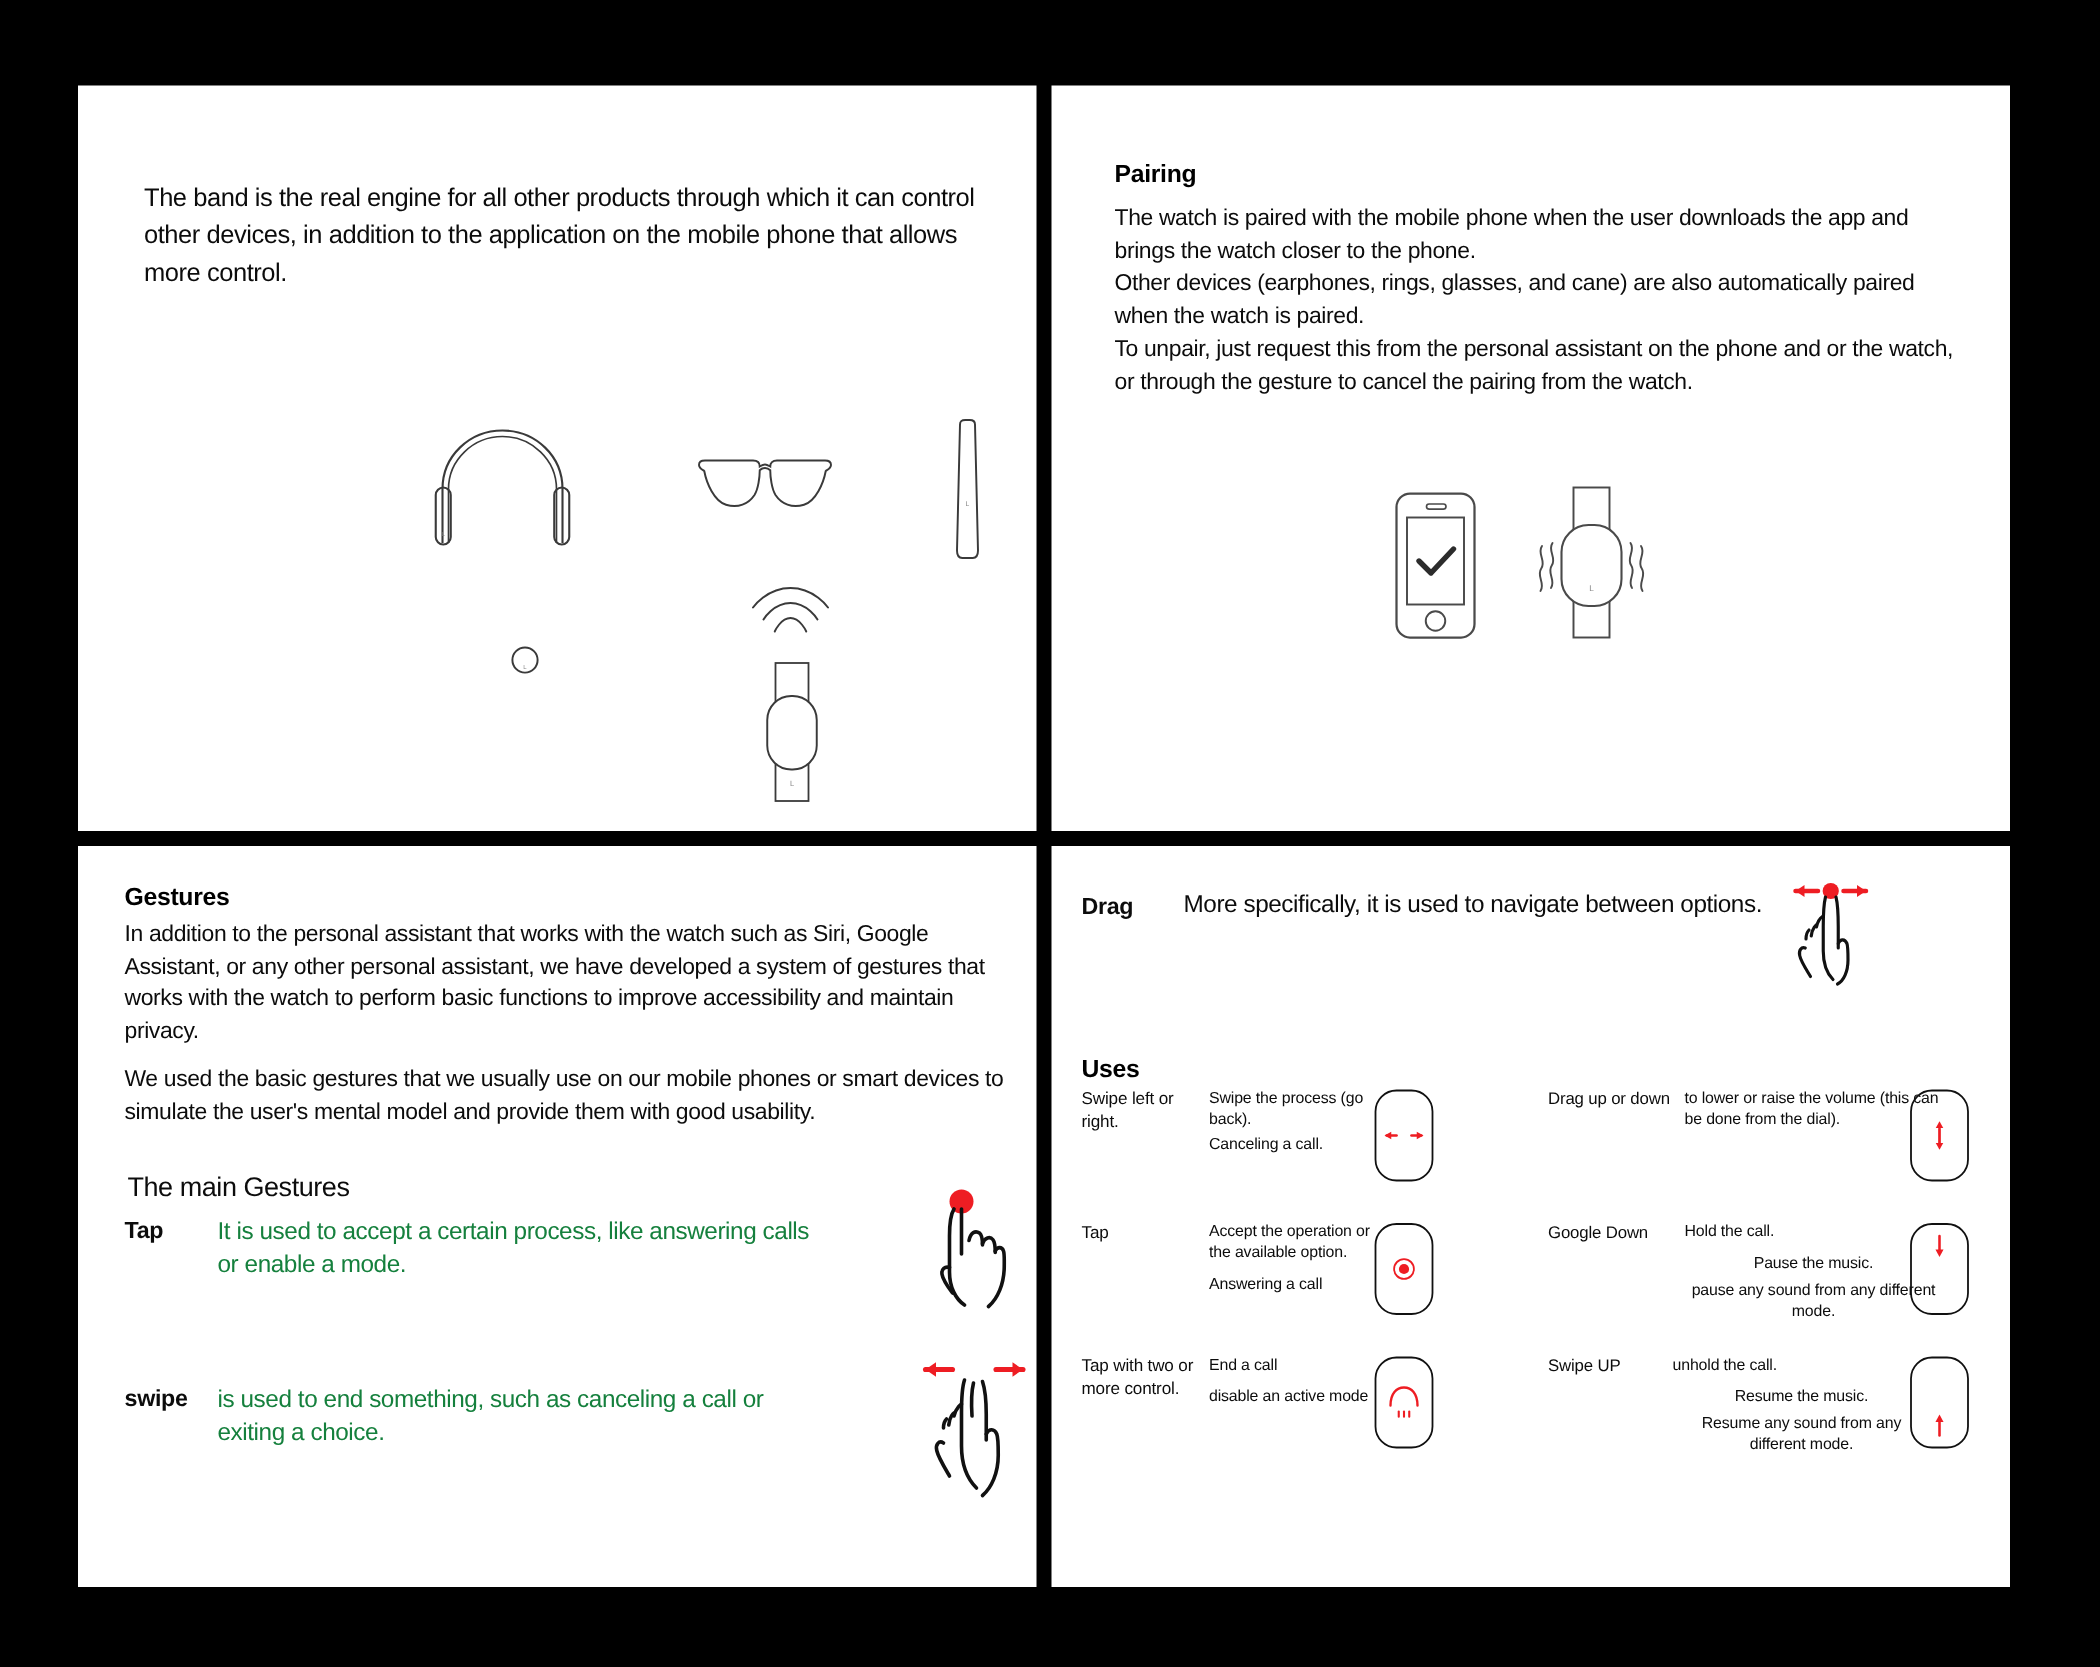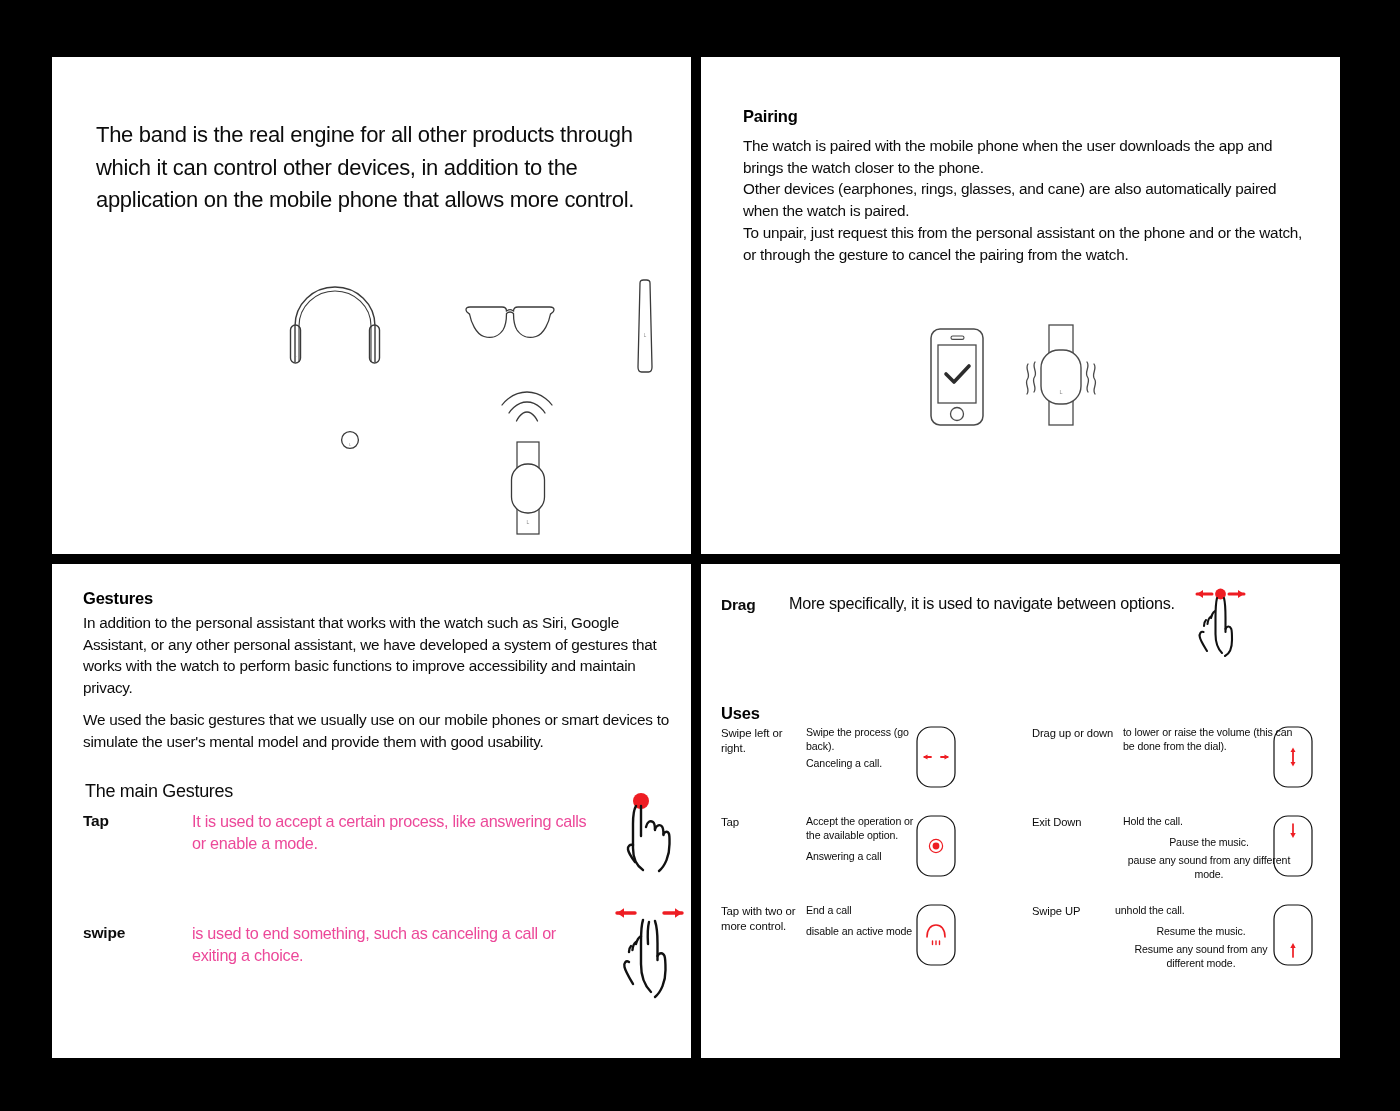--- a/index.html
+++ b/index.html
@@ -33,21 +33,21 @@
     letter-spacing: -0.2px;
   }
   .body-text {
     font-size: 15.3px;
     line-height: 1.42;
     color: #0c0c0c;
     letter-spacing: -0.25px;
   }
   .body-text p + p { margin-top: 10px; }
   .intro-text {
-    font-size: 22px;
+    font-size: 17px;
     line-height: 1.48;
     color: #0c0c0c;
     letter-spacing: -0.3px;
   }
 
   
   #products-intro { position: absolute; left: 44px; top: 62px; width: 570px; }
   #products-figure { position: absolute; left: 0; top: 160px; width: 639px; height: 330px; }
 
   
@@ -65,23 +65,22 @@
   .gesture-row { position: absolute; left: 31px; width: 600px; }
   #gesture-row-tap   { top: 246px; }
   #gesture-row-swipe { top: 358px; }
   .gesture-row .g-term {
     position: absolute; left: 0; top: 2px;
     font-size: 15.5px; font-weight: bold; color: #0c0c0c;
     letter-spacing: -0.2px;
   }
   .gesture-row .g-desc {
     position: absolute; left: 62px; top: 0; width: 400px;
-    font-size: 16.2px; line-height: 1.38; color: #ec4899;
+    font-size: 16.2px; line-height: 1.38; color: #15803d;
     letter-spacing: -0.28px;
-    margin-left: 47px;
   }
   .gesture-row .g-icon { position: absolute; right: 8px; top: -18px; }
 
   
   #drag-row { position: absolute; left: 20px; top: 28px; width: 600px; height: 80px; }
   #drag-row .d-term {
     position: absolute; left: 0; top: 4px;
     font-size: 15.5px; font-weight: bold; color: #0c0c0c; letter-spacing: -0.2px;
   }
   #drag-row .d-desc {
@@ -332,21 +331,21 @@
         <div class="use-icon col1">
           <svg width="40" height="62" viewBox="0 0 40 62">
             <rect x="1" y="1" width="38" height="60" rx="14" fill="none" stroke="#111" stroke-width="1.2"></rect>
             <circle cx="20" cy="31" r="6.6" fill="none" stroke="#ee1d23" stroke-width="1.2"></circle>
             <circle cx="20" cy="31" r="3.4" fill="#ee1d23"></circle>
           </svg>
         </div>
       </div>
 
       <div class="use-cell">
-        <div class="use-term wide" style="width:100px">Exit Down</div>
+        <div class="use-term wide" style="width:100px">Google Down</div>
         <div class="use-desc w2 tight" style="left:96px">
           <p>Hold the call.</p>
           <p style="margin-top:7px">Pause the music.</p>
           <p>pause any sound from any different mode.</p>
         </div>
         <div class="use-icon col2">
           <svg width="40" height="62" viewBox="0 0 40 62">
             <rect x="1" y="1" width="38" height="60" rx="14" fill="none" stroke="#111" stroke-width="1.2"></rect>
             <path d="M20 9 L20 19" stroke="#ee1d23" stroke-width="1.7" stroke-linecap="round"></path>
             <path d="M20 23 L17.3 18 L22.7 18 Z" fill="#ee1d23"></path>

